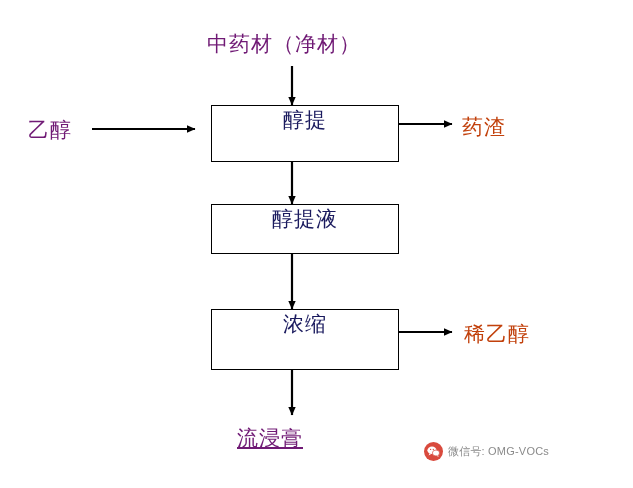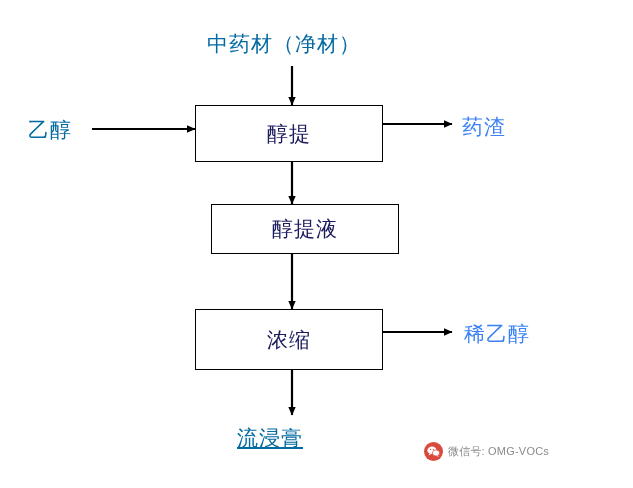--- a/index.html
+++ b/index.html
@@ -16,38 +16,39 @@
   #diagram {
     position: relative;
     width: 633px;
     height: 488px;
   }
   .node-box {
     position: absolute;
     border: 1px solid #000000;
     background: #ffffff;
     display: flex;
-    align-items: center;
+    align-items: flex-start;
     justify-content: center;
     box-sizing: border-box;
+    margin-left: 16px;
   }
   .node-label {
     font-size: 21px;
     color: #1a1a5e;
     letter-spacing: 1px;
     white-space: nowrap;
   }
   .free-label {
     position: absolute;
     font-size: 21px;
     white-space: nowrap;
     letter-spacing: 1px;
   }
-  .lbl-blue { color: #0369a1; }
-  .lbl-green { color: #3b82f6; }
+  .lbl-blue { color: #701a75; }
+  .lbl-green { color: #c2410c; }
 
   .arrow-svg {
     position: absolute;
     left: 0;
     top: 0;
     width: 633px;
     height: 488px;
     pointer-events: none;
   }
 
@@ -102,21 +103,21 @@
 
     <line x1="383" y1="332" x2="452" y2="332" stroke="#000000" stroke-width="2.2" marker-end="url(#ah)"></line>
 
     <line x1="292" y1="358" x2="292" y2="415" stroke="#000000" stroke-width="2.2" marker-end="url(#ah)"></line>
   </svg>
 
   <div class="node-box" style="left:195px; top:105px; width:188px; height:57px;">
     <span class="node-label">醇提</span>
   </div>
 
-  <div class="node-box" style="left:211px; top:204px; width:188px; height:50px;">
+  <div class="node-box" style="left:195px; top:204px; width:188px; height:50px;">
     <span class="node-label">醇提液</span>
   </div>
 
   <div class="node-box" style="left:195px; top:309px; width:188px; height:61px;">
     <span class="node-label">浓缩</span>
   </div>
 
   <div class="free-label lbl-blue" style="left:207px; top:30px;">中药材（净材）</div>
 
   <div class="free-label lbl-blue" style="left:28px; top:116px;">乙醇</div>

